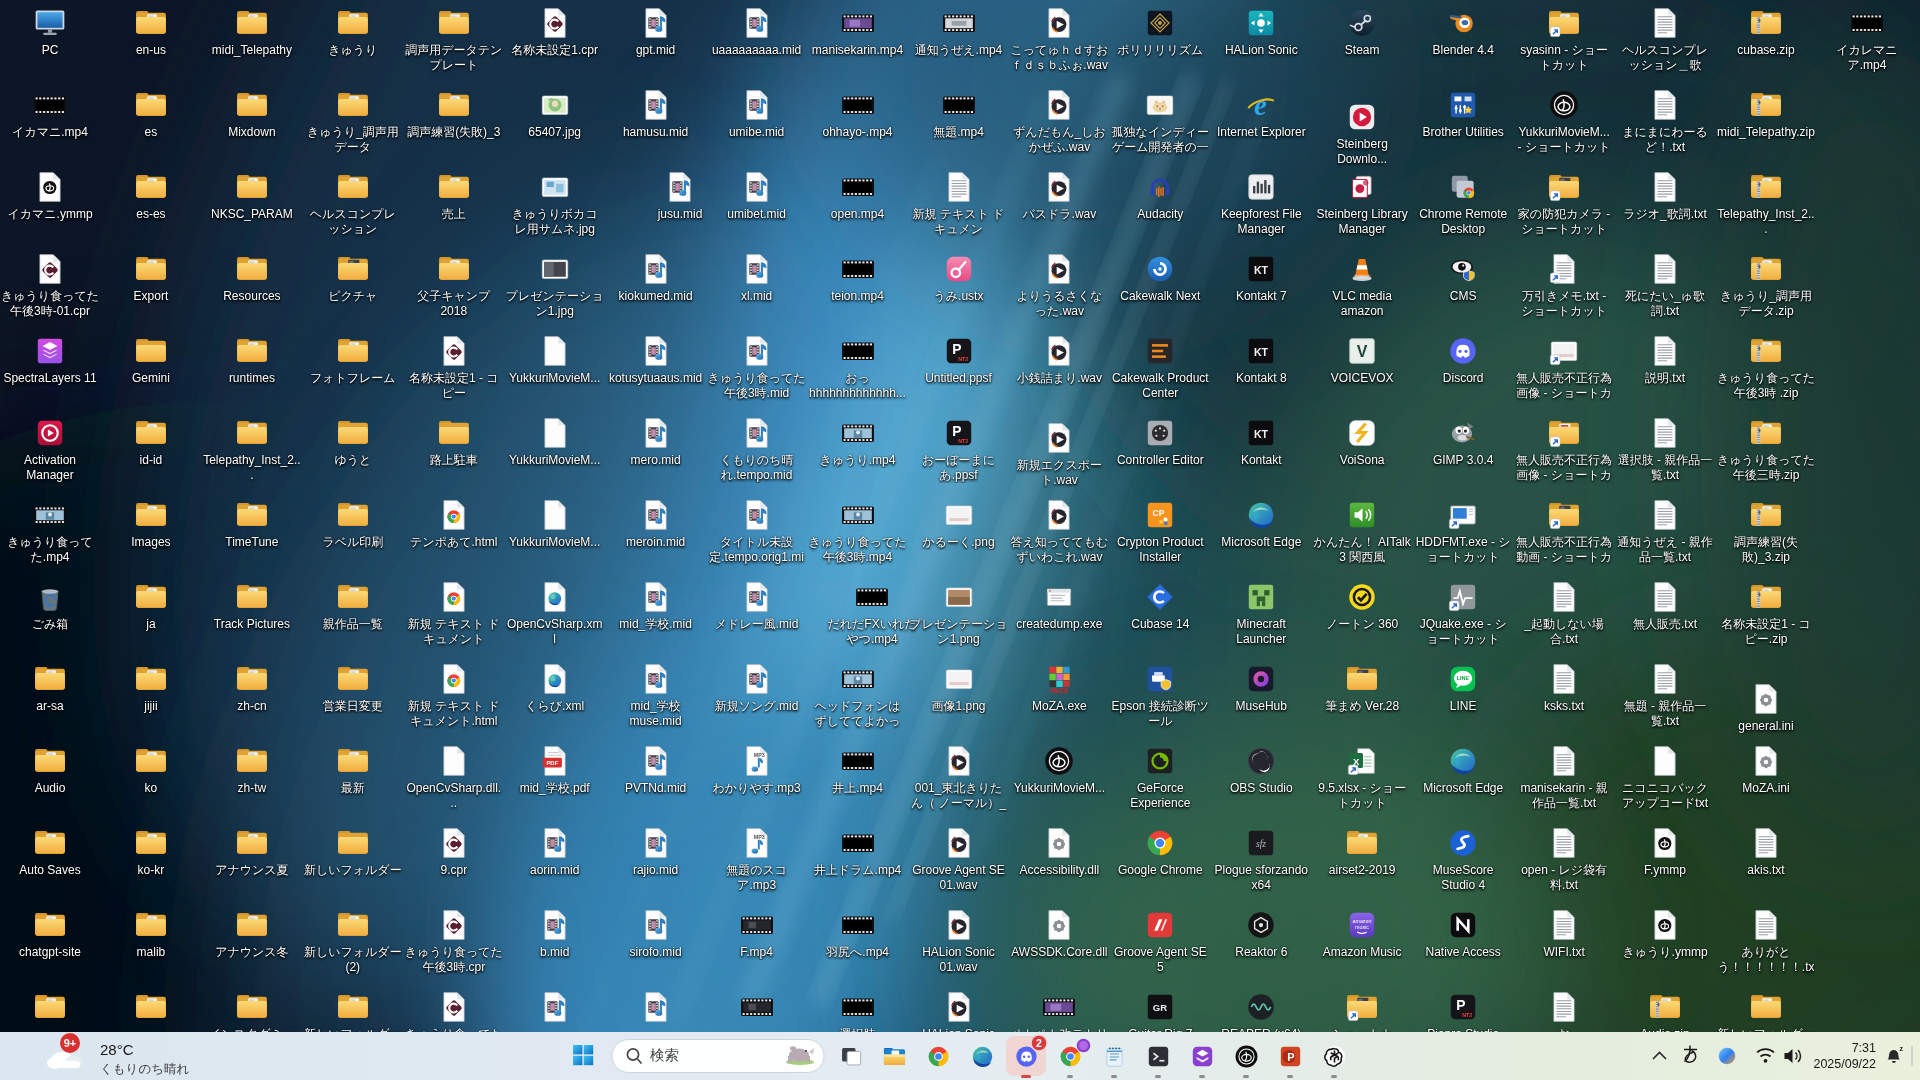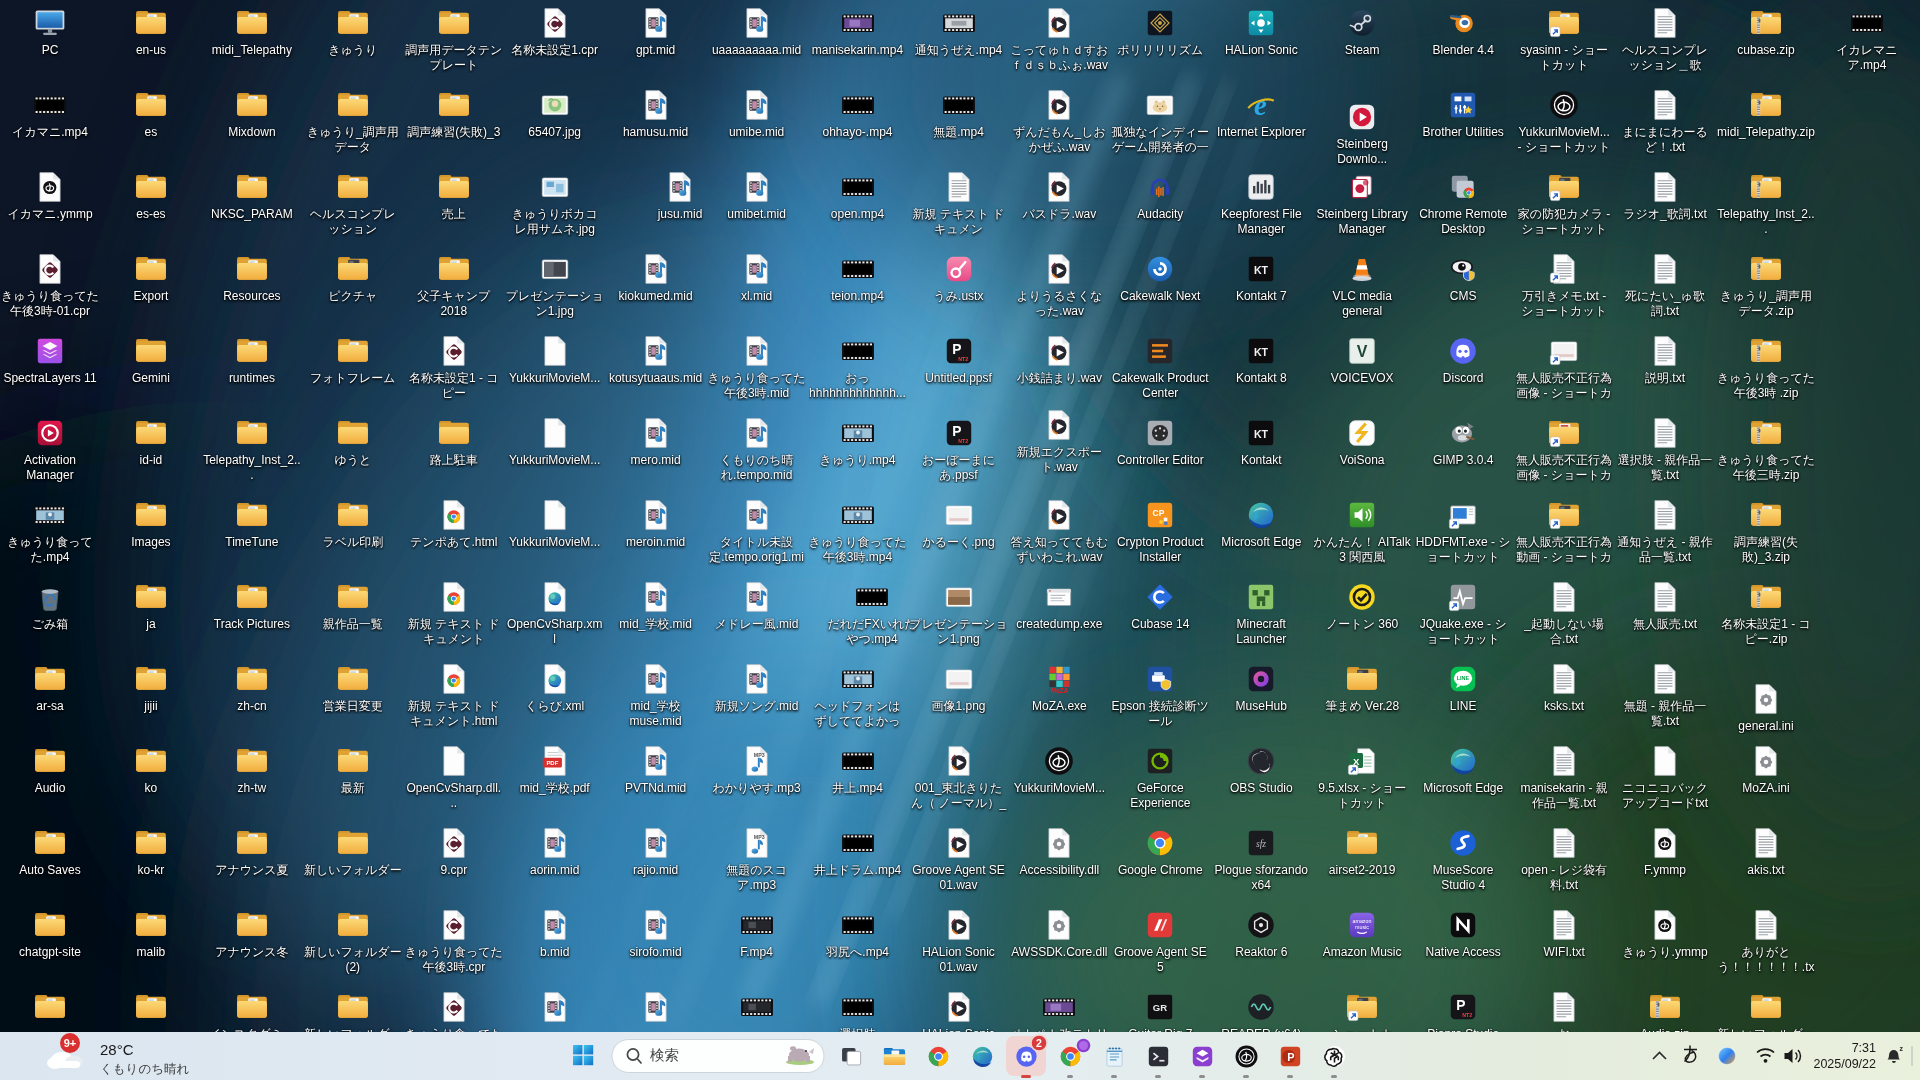--- a/index.html
+++ b/index.html
@@ -1591,21 +1591,21 @@
       <use href="#sW"></use>
     </svg>
     <div class="lbl">よりうるさくなった.wav</div>
   </div>
 <div class="cell" style="left:1010.4px;top:334.0px">
     <svg class="ic">
       <use href="#sW"></use>
     </svg>
     <div class="lbl">小銭詰まり.wav</div>
   </div>
-<div class="cell" style="left:1010.4px;top:408px">
+<div class="cell" style="left:1010.4px;top:421px">
     <svg class="ic">
       <use href="#sW"></use>
     </svg>
     <div class="lbl">新規エクスポート.wav</div>
   </div>
 <div class="cell" style="left:1010.4px;top:498.0px">
     <svg class="ic">
       <use href="#sW"></use>
     </svg>
     <div class="lbl">答え知っててもむずいわこれ.wav</div>
@@ -1817,21 +1817,21 @@
 <div class="cell" style="left:1313.2px;top:170.0px">
     <svg class="ic">
       <use href="#sSBL"></use>
     </svg>
     <div class="lbl">Steinberg Library Manager</div>
   </div>
 <div class="cell" style="left:1313.2px;top:252.0px">
     <svg class="ic">
       <use href="#sVLC"></use>
     </svg>
-    <div class="lbl">VLC media general</div>
+    <div class="lbl">VLC media amazon</div>
   </div>
 <div class="cell" style="left:1313.2px;top:334.0px">
     <svg class="ic">
       <use href="#sVV"></use>
     </svg>
     <div class="lbl">VOICEVOX</div>
   </div>
 <div class="cell" style="left:1313.2px;top:416.0px">
     <svg class="ic">
       <use href="#sVS"></use>

